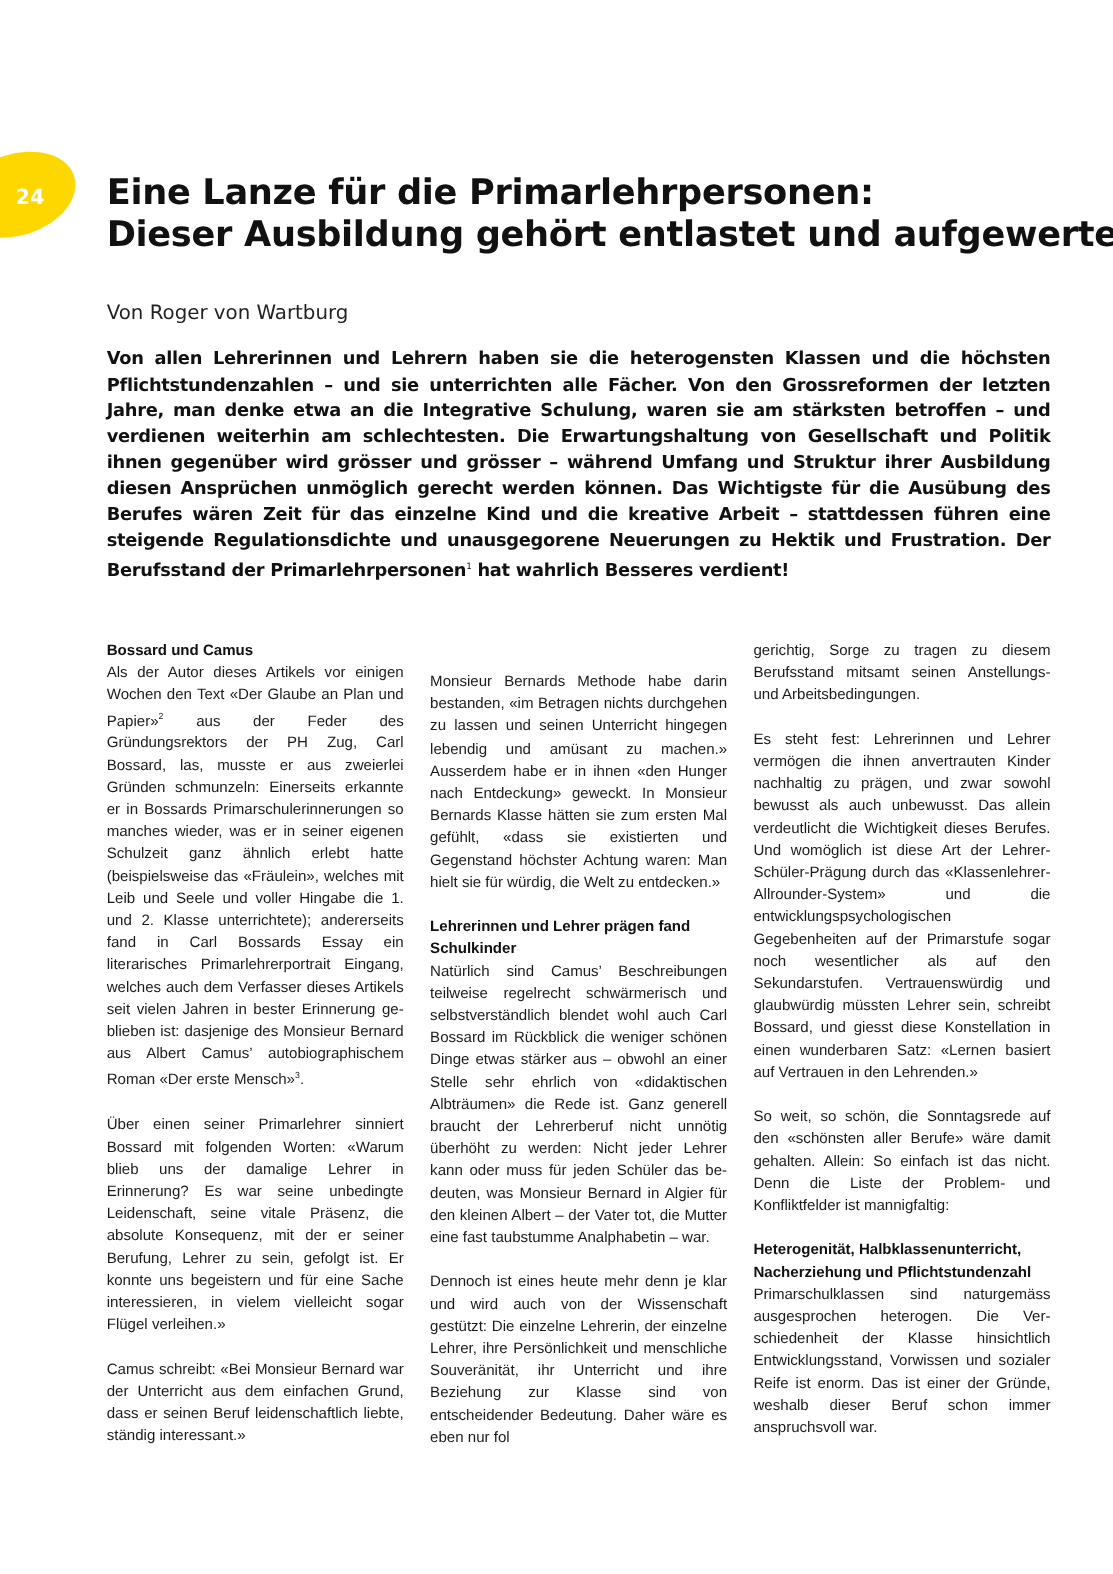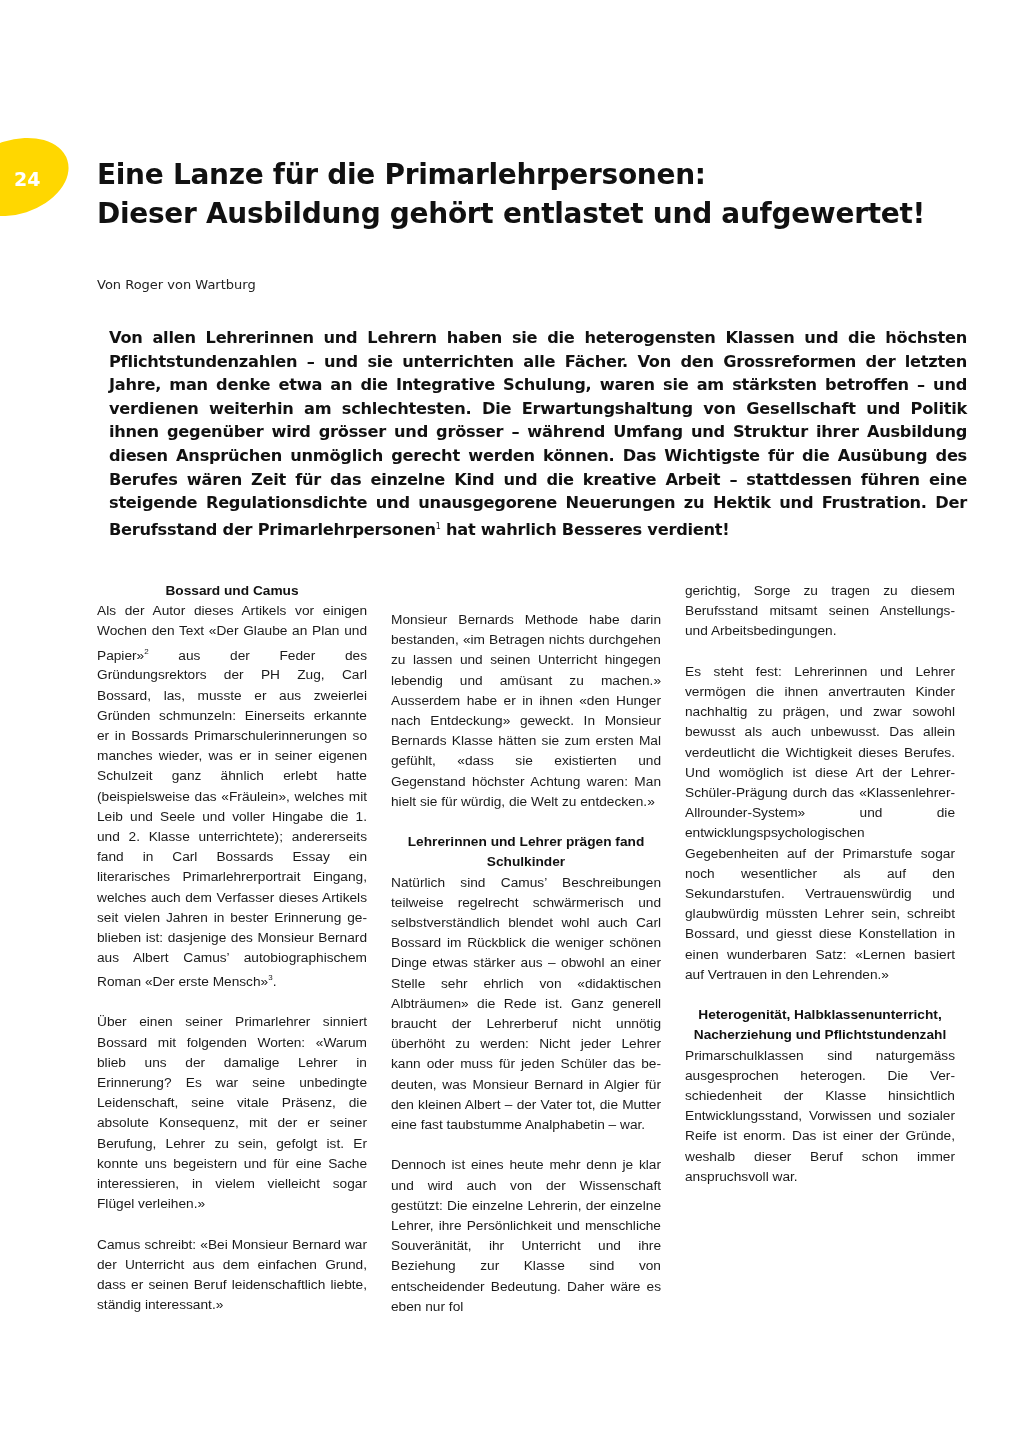--- a/index.html
+++ b/index.html
@@ -13,50 +13,50 @@
     background: #ffd700; border-radius: 50%;
     transform: rotate(-18deg);
   }
   .page-number {
     position: absolute; left: 14px; top: 164px; width: 40px;
     color: #ffffff; font-weight: bold; font-size: 19px; line-height: 30px;
     font-family: "DejaVu Sans", sans-serif;
   }
   .title {
     position: absolute; left: 97px; top: 155px; width: 880px;
-    font-size: 28px; line-height: 39px; font-weight: bold; color: #111;
+    font-size: 32px; line-height: 39px; font-weight: bold; color: #111;
     font-family: "DejaVu Sans", sans-serif; letter-spacing: -0.3px;
     margin: 0;
   }
   .title span { display: block; white-space: nowrap; }
   .byline {
     position: absolute; left: 97px; top: 276px;
-    font-size: 13px; line-height: 18px; color: #222;
+    font-size: 18px; line-height: 18px; color: #222;
     font-family: "DejaVu Sans", sans-serif;
   }
   .lead {
     position: absolute; left: 97px; top: 314px; width: 858px;
     font-size: 16.2px; line-height: 23.6px; font-weight: bold; color: #111;
-    text-align: justify; margin: 12px;
+    text-align: justify; margin: 0;
     font-family: "DejaVu Sans", sans-serif; letter-spacing: -0.25px;
   }
   .lead sup { font-size: 8px; vertical-align: super; font-weight: normal; }
   .col {
     position: absolute; top: 581px; width: 270px;
     font-size: 13.7px; line-height: 20.2px; color: #1a1a1a;
     font-family: "Liberation Sans", sans-serif;
     text-align: justify; hyphens: manual;
   }
   .col1 { left: 97px; }
   .col2 { left: 391px; margin-top: 29px; }
   .col3 { left: 685px; }
   .col p { margin: 0 0 20.2px 0; }
   .col h3 {
     margin: 0; font-size: 13.7px; line-height: 20.2px; font-weight: bold;
-    text-align: center; color: #111;
+    text-align: left; color: #111;
   }
   .col sup { font-size: 8px; }
 </style>
 </head>
 <body>
 
 <div class="page-badge" style="background: rgb(255, 215, 0);"></div>
 <div class="page-number">24</div>
 
 <h1 class="title">
@@ -78,15 +78,16 @@
 <div class="col col2">
   <p>Monsieur Bernards Methode habe da­rin bestanden, «im Betragen nichts durchgehen zu lassen und seinen Un­terricht hingegen lebendig und amü­sant zu machen.» Ausserdem habe er in ihnen «den Hunger nach Entdeckung» geweckt. In Monsieur Bernards Klasse hätten sie zum ersten Mal gefühlt, «dass sie existierten und Gegenstand höchster Achtung waren: Man hielt sie für würdig, die Welt zu entdecken.»</p>
   <h3>Lehrerinnen und Lehrer prägen fand Schulkinder</h3>
   <p>Natürlich sind Camus’ Beschreibungen teilweise regelrecht schwärmerisch und selbstverständlich blendet wohl auch Carl Bossard im Rückblick die we­niger schönen Dinge etwas stärker aus – obwohl an einer Stelle sehr ehrlich von «didaktischen Albträumen» die Rede ist. Ganz generell braucht der Lehrerberuf nicht unnötig überhöht zu werden: Nicht jeder Lehrer kann oder muss für jeden Schüler das be­deuten, was Monsieur Bernard in Al­gier für den kleinen Albert – der Vater tot, die Mutter eine fast taubstumme Analphabetin – war.</p>
   <p>Dennoch ist eines heute mehr denn je klar und wird auch von der Wissen­schaft gestützt: Die einzelne Lehrerin, der einzelne Lehrer, ihre Persönlich­keit und menschliche Souveränität, ihr Unterricht und ihre Beziehung zur Klasse sind von entscheidender Be­deutung. Daher wäre es eben nur fol­</p>
 </div>
 
 <div class="col col3">
   <p>gerichtig, Sorge zu tragen zu diesem Berufsstand mitsamt seinen Anstel­lungs- und Arbeitsbedingungen.</p>
   <p>Es steht fest: Lehrerinnen und Lehrer vermögen die ihnen anvertrauten Kin­der nachhaltig zu prägen, und zwar sowohl bewusst als auch unbewusst. Das allein verdeutlicht die Wichtigkeit dieses Berufes. Und womöglich ist die­se Art der Lehrer-Schüler-Prägung durch das «Klassenlehrer-Allrounder-System» und die entwicklungspsycho­logischen Gegebenheiten auf der Pri­marstufe sogar noch wesentlicher als auf den Sekundarstufen. Vertrauens­würdig und glaubwürdig müssten Lehrer sein, schreibt Bossard, und giesst diese Konstellation in einen wunderbaren Satz: «Lernen basiert auf Vertrauen in den Lehrenden.»</p>
+  <p>So weit, so schön, die Sonntagsrede auf den «schönsten aller Berufe» wäre damit gehalten. Allein: So einfach ist das nicht. Denn die Liste der Problem- und Konfliktfelder ist mannigfaltig:</p>
   <h3>Heterogenität, Halbklassenunter­richt, Nacherziehung und Pflichtstundenzahl</h3>
   <p>Primarschulklassen sind naturgemäss ausgesprochen heterogen. Die Ver­schiedenheit der Klasse hinsichtlich Entwicklungsstand, Vorwissen und sozialer Reife ist enorm. Das ist einer der Gründe, weshalb dieser Beruf schon immer anspruchsvoll war.</p>
 </div>
 
 </body></html>

